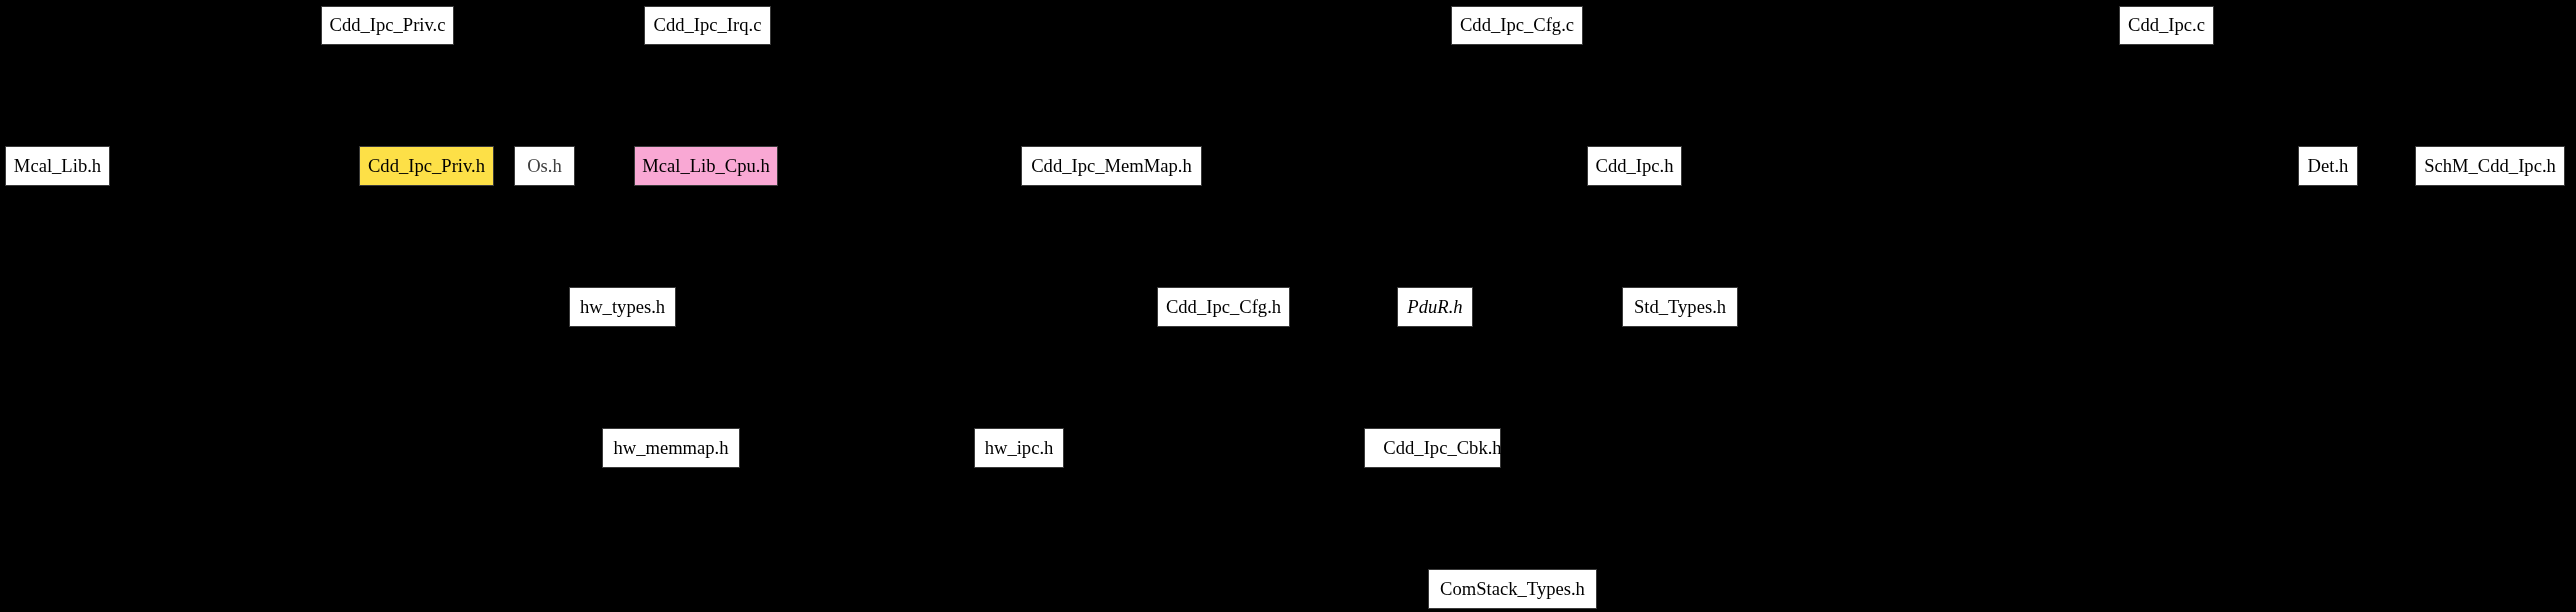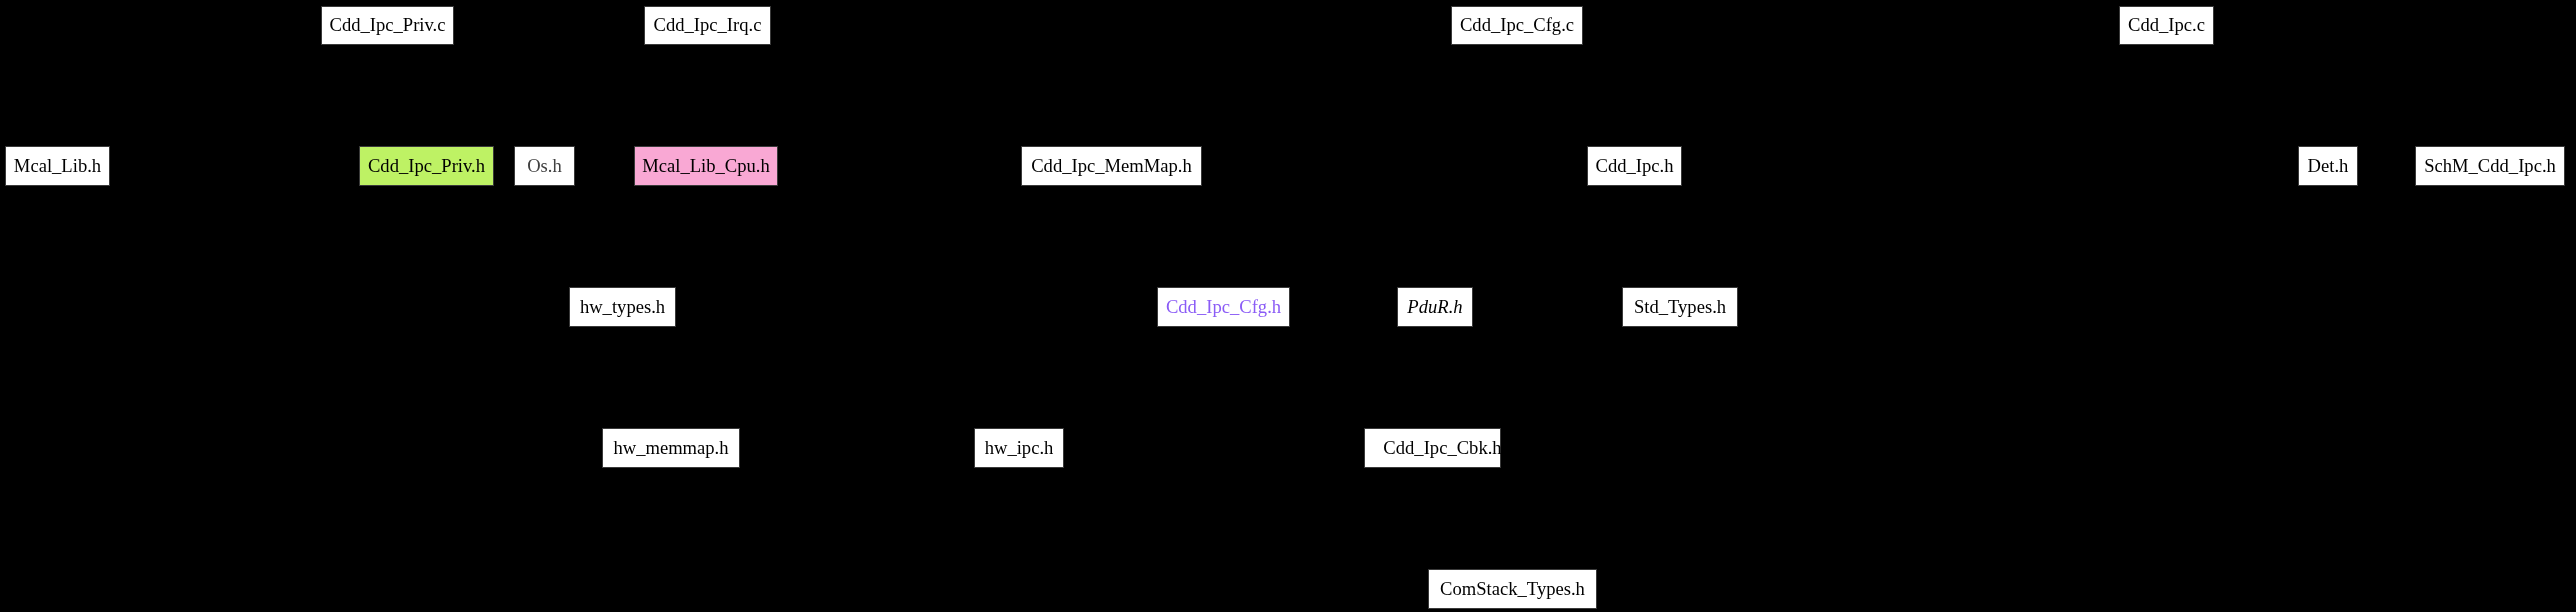--- a/index.html
+++ b/index.html
@@ -43,21 +43,21 @@
     </div>
     <div class="node" style="left: 1451px; top: 6px; width: 132px; height: 39px; background: rgb(255, 255, 255); color: rgb(0, 0, 0);">
       <span>Cdd_Ipc_Cfg.c</span>
     </div>
     <div class="node" style="left: 2119px; top: 6px; width: 95px; height: 39px; background: rgb(255, 255, 255); color: rgb(0, 0, 0);">
       <span>Cdd_Ipc.c</span>
     </div>
     <div class="node" style="left: 5px; top: 146px; width: 105px; height: 40px; background: rgb(255, 255, 255); color: rgb(0, 0, 0);">
       <span>Mcal_Lib.h</span>
     </div>
-    <div class="node" style="left: 359px; top: 146px; width: 135px; height: 40px; background: #bef264; color: rgb(0, 0, 0);">
+    <div class="node" style="left: 359px; top: 146px; width: 135px; height: 40px; background: #fde047; color: rgb(0, 0, 0);">
       <span>Cdd_Ipc_Priv.h</span>
     </div>
     <div class="node" style="left: 514px; top: 146px; width: 61px; height: 40px; background: rgb(255, 255, 255); color: #404040; text-align: center;">
       <span>Os.h</span>
     </div>
     <div class="node" style="left: 634px; top: 146px; width: 144px; height: 40px; background: #f9a8d4; color: rgb(0, 0, 0);">
       <span>Mcal_Lib_Cpu.h</span>
     </div>
     <div class="node" style="left: 1021px; top: 146px; width: 181px; height: 40px; background: rgb(255, 255, 255); color: rgb(0, 0, 0);">
       <span>Cdd_Ipc_MemMap.h</span>
@@ -67,21 +67,21 @@
     </div>
     <div class="node" style="left: 2298px; top: 146px; width: 60px; height: 40px; background: rgb(255, 255, 255); color: rgb(0, 0, 0);">
       <span>Det.h</span>
     </div>
     <div class="node" style="left: 2415px; top: 146px; width: 150px; height: 40px; background: rgb(255, 255, 255); color: rgb(0, 0, 0); text-align: center;">
       <span>SchM_Cdd_Ipc.h</span>
     </div>
     <div class="node" style="left: 569px; top: 287px; width: 107px; height: 40px; background: rgb(255, 255, 255); color: rgb(0, 0, 0);">
       <span>hw_types.h</span>
     </div>
-    <div class="node" style="left: 1157px; top: 287px; width: 133px; height: 40px; background: rgb(255, 255, 255); color: #8b5cf6;">
+    <div class="node" style="left: 1157px; top: 287px; width: 133px; height: 40px; background: rgb(255, 255, 255); color: #000000;">
       <span>Cdd_Ipc_Cfg.h</span>
     </div>
     <div class="node" style="left: 1397px; top: 287px; width: 76px; height: 40px; background: rgb(255, 255, 255); color: #000000; font-style: italic;">
       <span>PduR.h</span>
     </div>
     <div class="node" style="left: 1622px; top: 287px; width: 116px; height: 40px; background: rgb(255, 255, 255); color: rgb(0, 0, 0);">
       <span>Std_Types.h</span>
     </div>
     <div class="node" style="left: 602px; top: 428px; width: 138px; height: 40px; background: rgb(255, 255, 255); color: rgb(0, 0, 0);">
       <span>hw_memmap.h</span>

